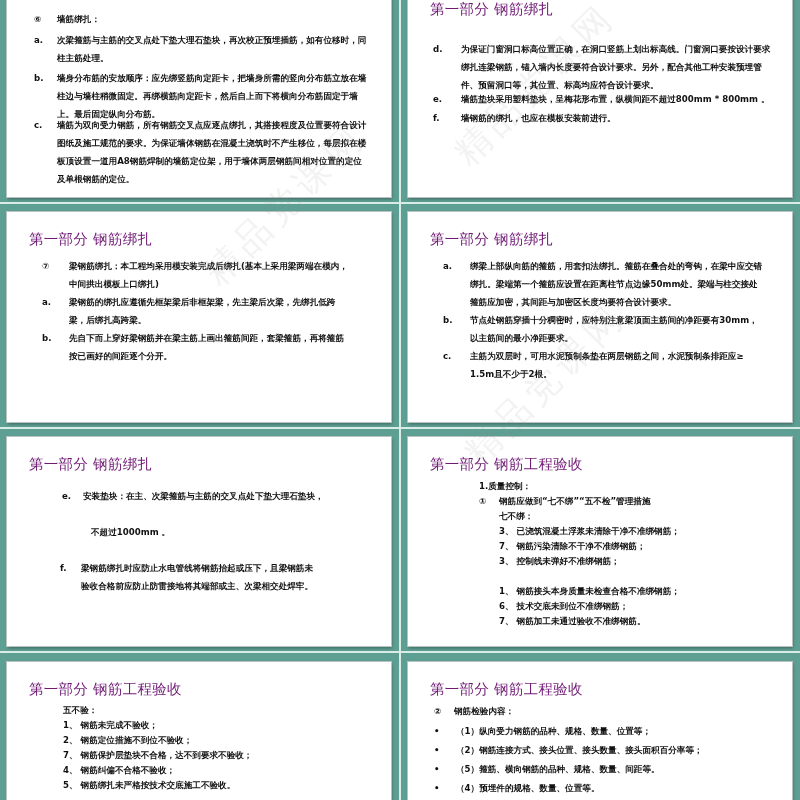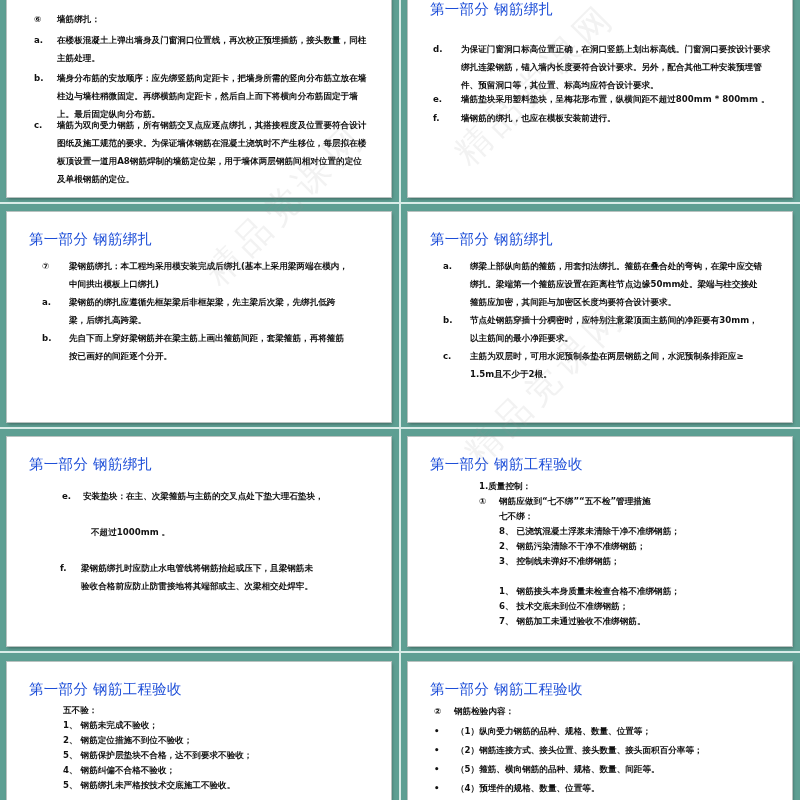--- a/index.html
+++ b/index.html
@@ -10,21 +10,21 @@
     color: #111;
   }
   .hline { position: absolute; left: 0; width: 800px; height: 2px; background: #d9ece8; }
   .vline { position: absolute; top: 0; width: 2px; height: 800px; background: #d9ece8; left: 399px; }
   .slide {
     position: absolute; background: #fff; overflow: hidden;
     box-shadow: 0 0 0 1px #b9c2c0, 1px 2px 3px rgba(0,0,0,0.35);
   }
   .slide .title {
     position: absolute; left: 22px; top: 18px;
-    font-size: 14.5px; font-weight: normal; color: #1d4ed8; letter-spacing: 0.3px;
+    font-size: 14.5px; font-weight: normal; color: #701a75; letter-spacing: 0.3px;
     white-space: nowrap;
   }
   .item { position: absolute; font-size: 8.6px; font-weight: bold; line-height: 18px; }
   .item .mk { position: absolute; left: 0; top: 0; }
   .item .tx { display: block; }
   .line { font-size: 8.6px; font-weight: bold; line-height: 15.2px; position: absolute; white-space: nowrap; }
   .wm {
     position: absolute; font-size: 36px; color: rgba(150,150,150,0.12);
     transform: rotate(-45deg); white-space: nowrap; pointer-events: none; letter-spacing: 6px;
   }
@@ -37,21 +37,21 @@
 <div class="hline" style="top:427px"></div>
 <div class="hline" style="top:651px"></div>
 
 <div class="slide" style="left:7px; top:-4px; width:384px; height:201px;">
   <div class="item" style="left:27px; top:14px; width:340px;">
     <span class="mk">⑥</span>
     <span class="tx" style="padding-left:23px">墙筋绑扎：</span>
   </div>
   <div class="item" style="left:27px; top:35px; width:333px;">
     <span class="mk">a.</span>
-    <span class="tx" style="padding-left:23px">在楼板混凝土上弹出墙身及门窗洞口位置线，再次校正预埋插筋，接头数量，同柱主筋处理。</span>
+    <span class="tx" style="padding-left:23px">次梁箍筋与主筋的交叉点处下垫大理石垫块，再次校正预埋插筋，如有位移时，同柱主筋处理。</span>
   </div>
   <div class="item" style="left:27px; top:73px; width:333px;">
     <span class="mk">b.</span>
     <span class="tx" style="padding-left:23px">墙身分布筋的安放顺序：应先绑竖筋向定距卡，把墙身所需的竖向分布筋立放在墙柱边与墙柱稍微固定。再绑横筋向定距卡，然后自上而下将横向分布筋固定于墙上。最后固定纵向分布筋。</span>
   </div>
   <div class="item" style="left:27px; top:120px; width:333px;">
     <span class="mk">c.</span>
     <span class="tx" style="padding-left:23px">墙筋为双向受力钢筋，所有钢筋交叉点应逐点绑扎，其搭接程度及位置要符合设计图纸及施工规范的要求。为保证墙体钢筋在混凝土浇筑时不产生移位，每层拟在楼板顶设置一道用A8钢筋焊制的墙筋定位架，用于墙体两层钢筋间相对位置的定位及单根钢筋的定位。</span>
   </div>
 </div>
@@ -113,34 +113,34 @@
   <span class="line" style="left:74px; top:142px">验收合格前应防止防雷接地将其端部或主、次梁相交处焊牢。</span>
   <span class="line" style="left:74px; top:124px">梁钢筋绑扎时应防止水电管线将钢筋抬起或压下，且梁钢筋未</span>
 </div>
 
 <div class="slide" style="left:408px; top:437px; width:384px; height:209px;">
   <div class="title">第一部分  钢筋工程验收</div>
   <span class="line" style="left:71px; top:42px">1.质量控制：</span>
   <span class="line" style="left:71px; top:57px">①</span>
   <span class="line" style="left:91px; top:57px">钢筋应做到“七不绑”“五不检”管理措施</span>
   <span class="line" style="left:91px; top:72px">七不绑：</span>
-  <span class="line" style="left:91px; top:87px">8、 已浇筑混凝土浮浆未清除干净不准绑钢筋；</span>
-  <span class="line" style="left:91px; top:102px">2、 钢筋污染清除不干净不准绑钢筋；</span>
+  <span class="line" style="left:91px; top:87px">3、 已浇筑混凝土浮浆未清除干净不准绑钢筋；</span>
+  <span class="line" style="left:91px; top:102px">7、 钢筋污染清除不干净不准绑钢筋；</span>
   <span class="line" style="left:91px; top:117px">3、 控制线未弹好不准绑钢筋；</span>
   <span class="line" style="left:91px; top:147px">1、 钢筋接头本身质量未检查合格不准绑钢筋；</span>
   <span class="line" style="left:91px; top:162px">6、 技术交底未到位不准绑钢筋；</span>
   <span class="line" style="left:91px; top:177px">7、 钢筋加工未通过验收不准绑钢筋。</span>
 </div>
 
 <div class="slide" style="left:7px; top:662px; width:384px; height:150px;">
   <div class="title">第一部分  钢筋工程验收</div>
   <span class="line" style="left:56px; top:41px">五不验：</span>
   <span class="line" style="left:56px; top:56px">1、 钢筋未完成不验收；</span>
   <span class="line" style="left:56px; top:71px">2、 钢筋定位措施不到位不验收；</span>
-  <span class="line" style="left:56px; top:86px">5、 钢筋保护层垫块不合格，达不到要求不验收；</span>
+  <span class="line" style="left:56px; top:86px">7、 钢筋保护层垫块不合格，达不到要求不验收；</span>
   <span class="line" style="left:56px; top:101px">4、 钢筋纠偏不合格不验收；</span>
   <span class="line" style="left:56px; top:116px">5、 钢筋绑扎未严格按技术交底施工不验收。</span>
 </div>
 
 <div class="slide" style="left:408px; top:662px; width:384px; height:150px;">
   <div class="title">第一部分  钢筋工程验收</div>
   <span class="line" style="left:26px; top:42px">②</span>
   <span class="line" style="left:46px; top:42px">钢筋检验内容：</span>
   <span class="line" style="left:26px; top:62px">•</span>
   <span class="line" style="left:48px; top:62px">（1）纵向受力钢筋的品种、规格、数量、位置等；</span>

